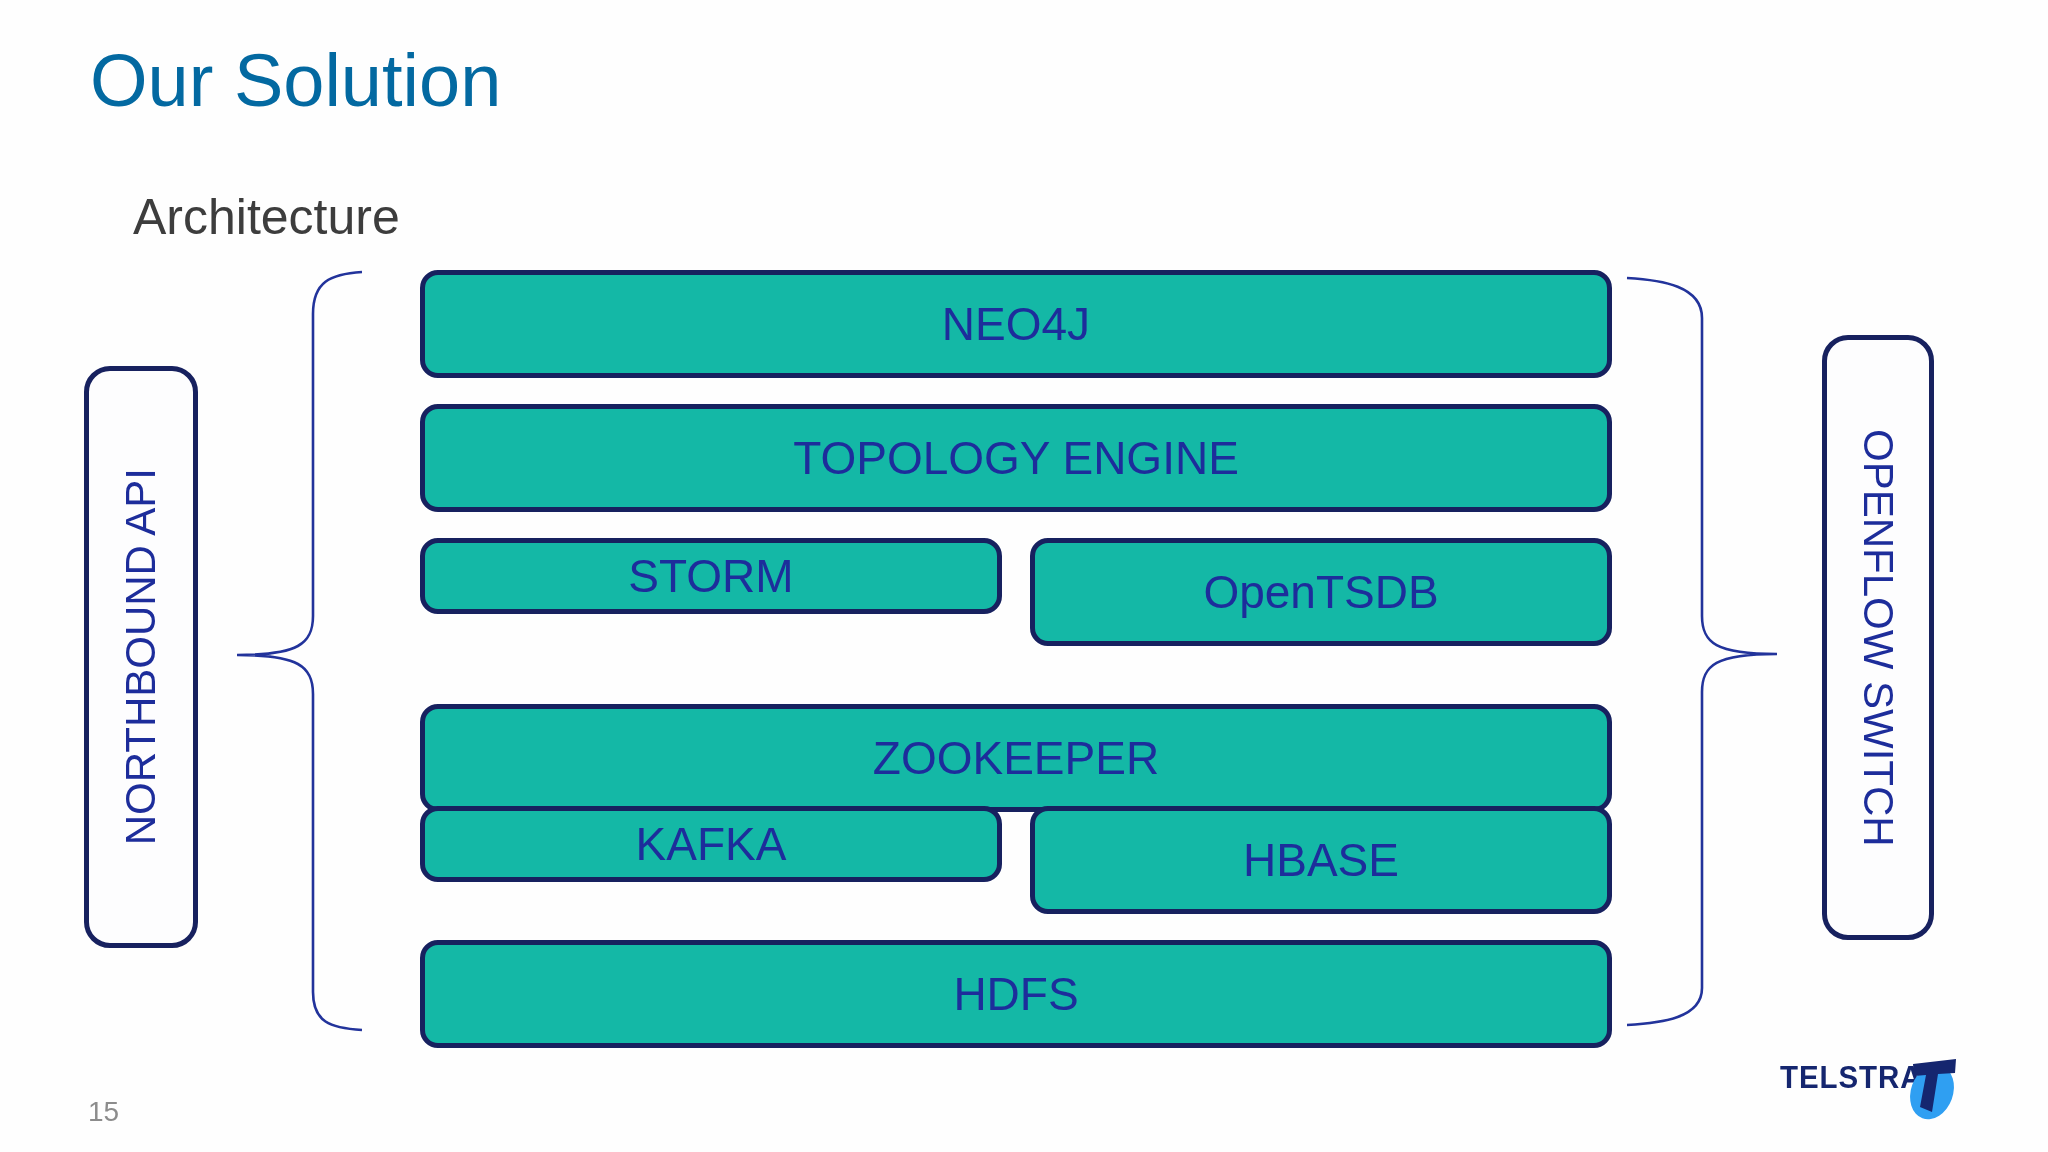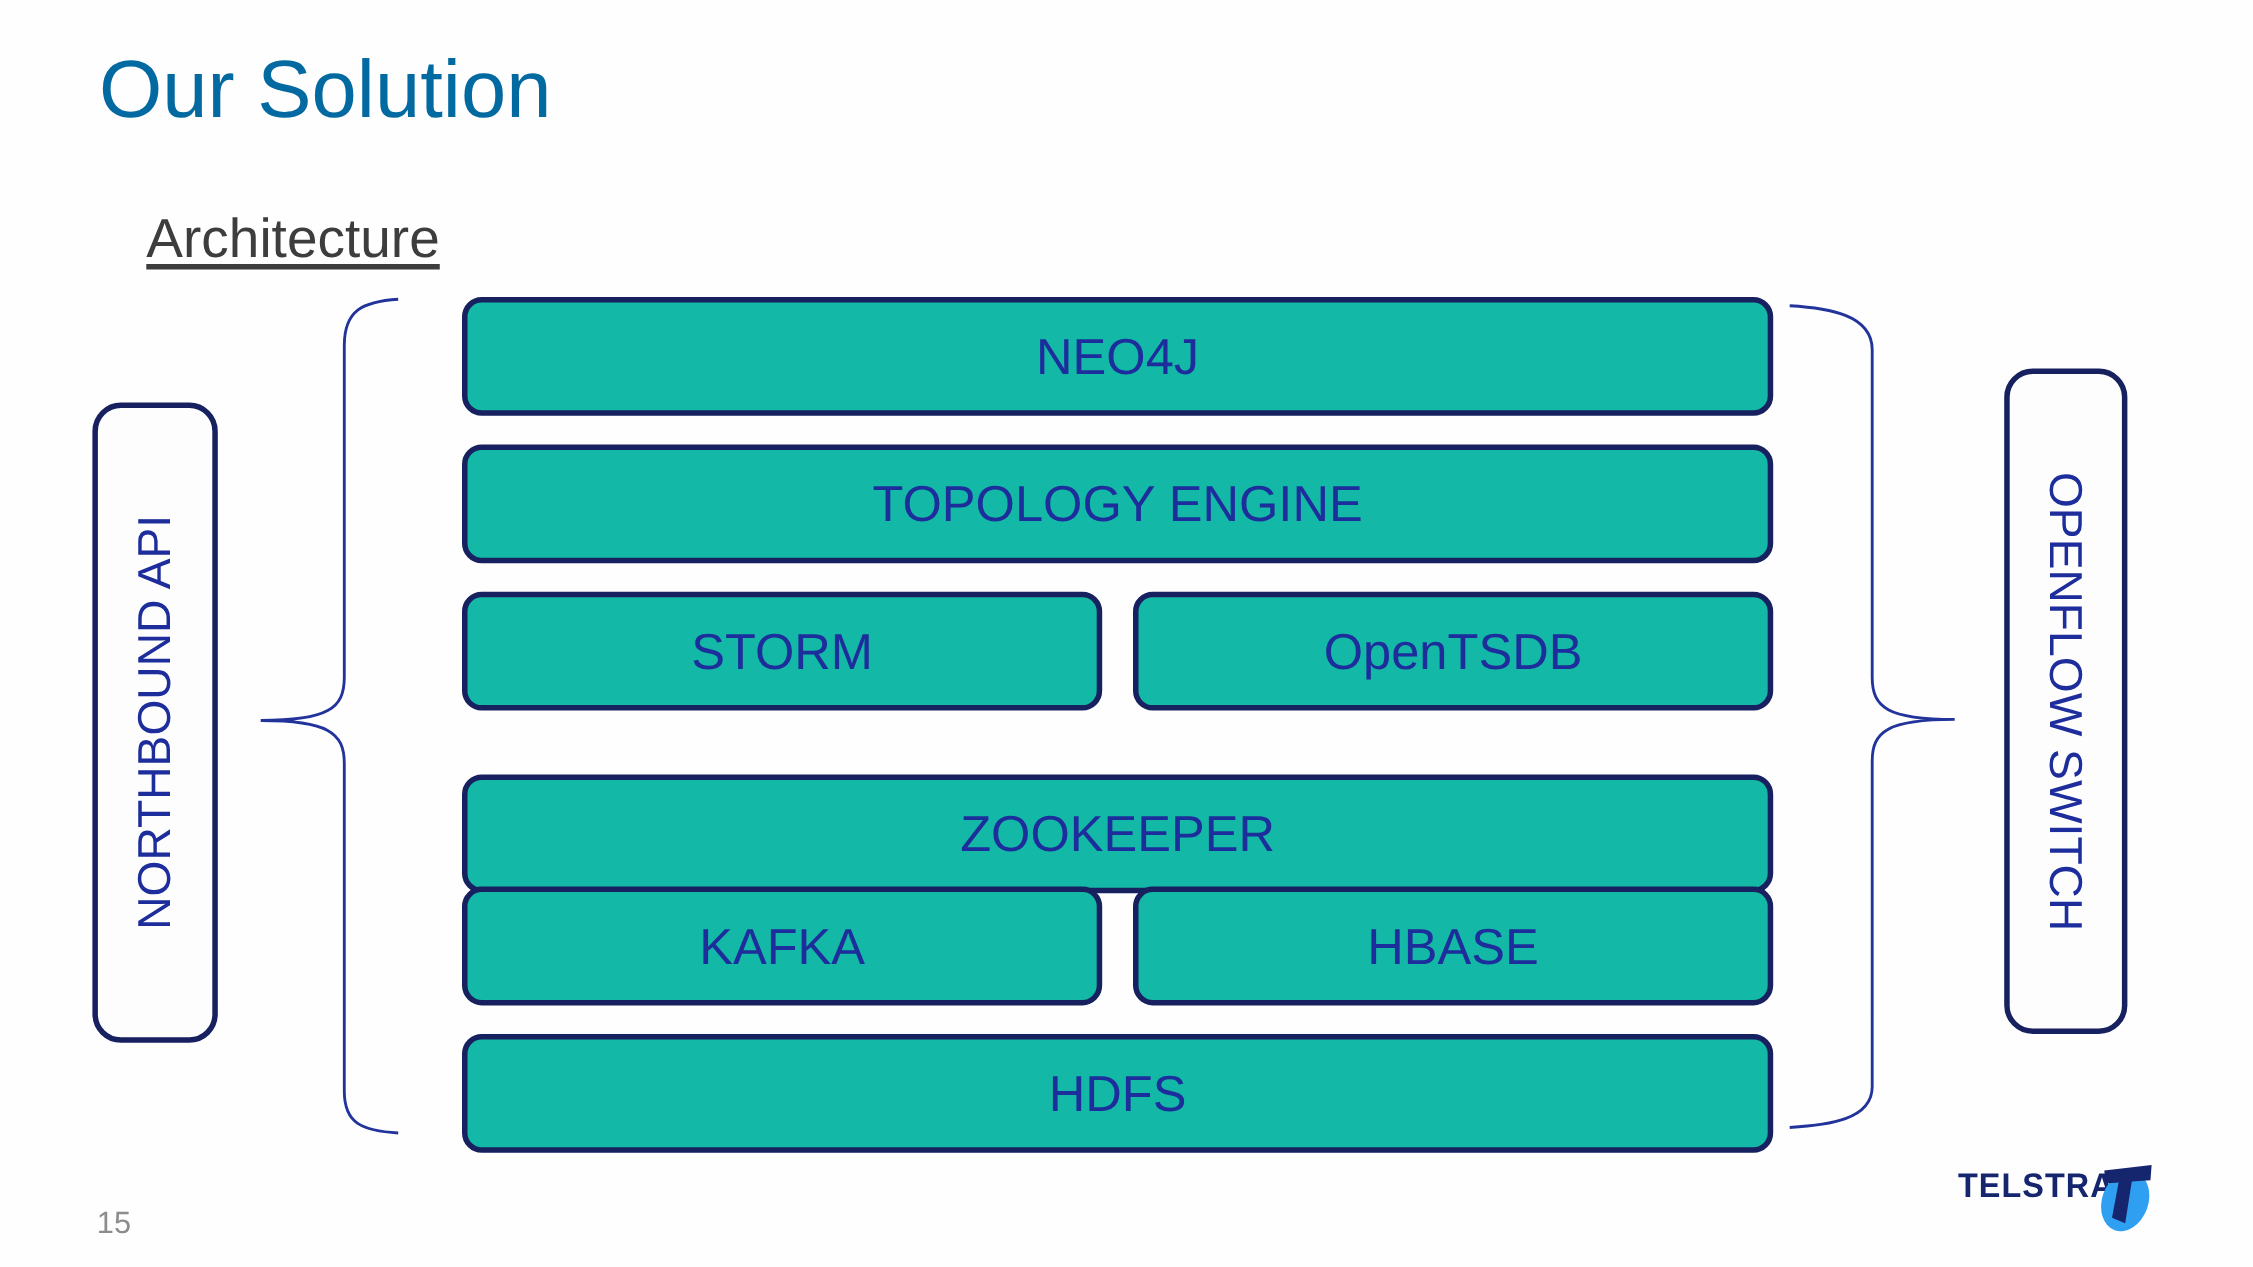--- a/index.html
+++ b/index.html
@@ -8,34 +8,34 @@
     font-family:"Liberation Sans", sans-serif;
   }
   .slide{position:absolute;inset:0;background:#fefefe;}
 
   .title{
     position:absolute;left:90px;top:38px;
     font-size:74px;color:#0369a1;letter-spacing:0px;
   }
   .subtitle{
     position:absolute;left:133px;top:188px;
-    font-size:50px;color:#3d3d3d;text-decoration:underline;
+    font-size:50px;color:#3d3d3d;
     text-underline-offset:6px;
   }
 
   .stack-box{
     position:absolute;
     border:5px solid #17215f;border-radius:18px;background:#14b8a6;
     display:flex;align-items:center;justify-content:center;
     color:#1d2d9b;font-size:46px;
     box-sizing:border-box;
   }
   
   .row-full{left:420px;width:1192px;height:108px;}
-  .row-half-left{left:420px;width:582px;height:108px;justify-content:center;}
+  .row-half-left{left:420px;width:582px;height:76px;justify-content:center;}
   .row-half-right{left:1030px;width:582px;height:108px;}
 
   .y-r1{top:270px;} .y-r2{top:404px;} .y-r3{top:538px;}
   .y-r4{top:704px;} .y-r5{top:806px;} .y-r6{top:940px;}
 
   .side-box{
     position:absolute;
     border:5px solid #17215f;border-radius:26px;background:#fdfdfe;
     display:flex;align-items:center;justify-content:center;
     color:#1d2d9b;font-size:42px;box-sizing:border-box;

